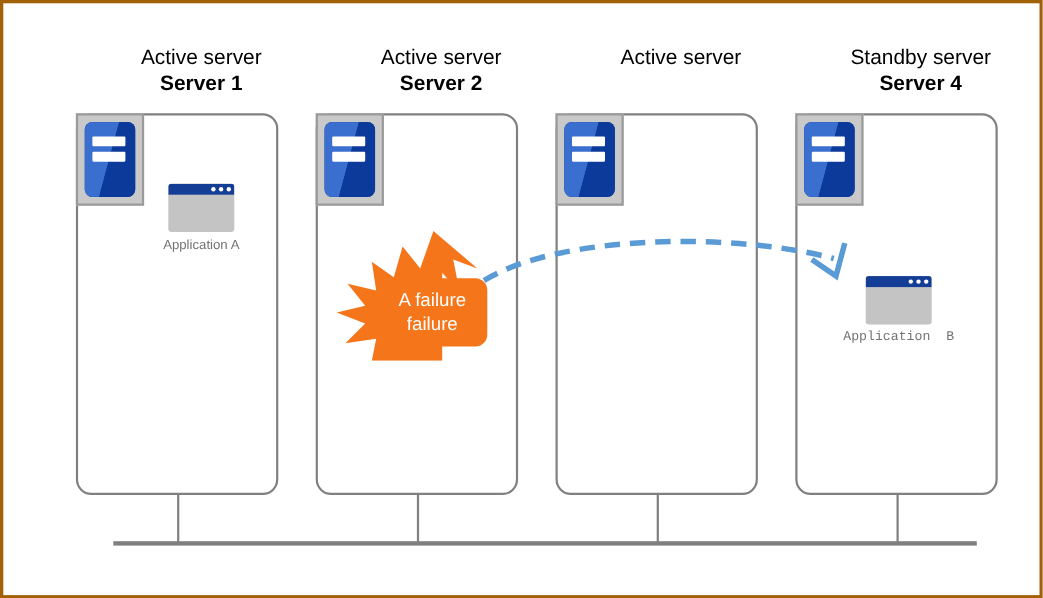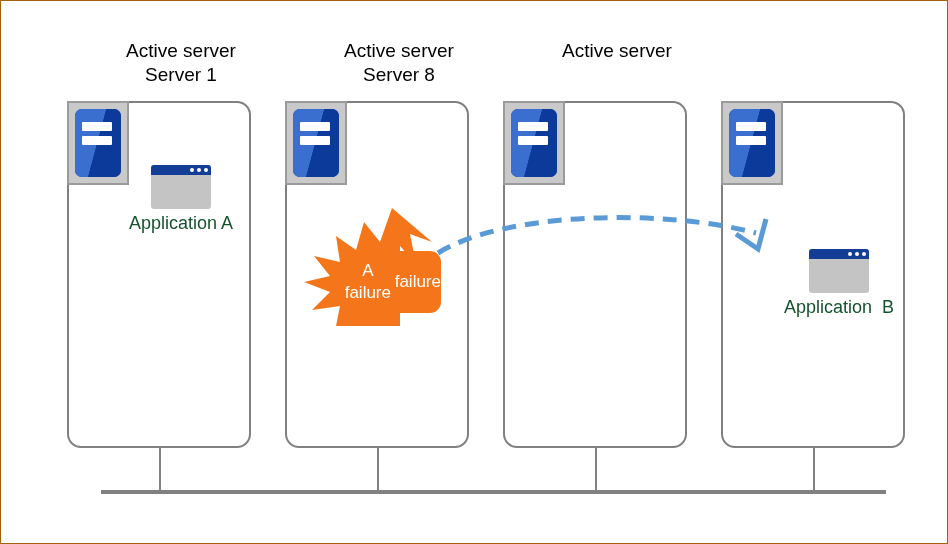--- a/index.html
+++ b/index.html
@@ -9,37 +9,37 @@
     background: #ffffff;
   }
   body {
     font-family: "Liberation Sans", sans-serif;
   }
   #canvas {
     position: relative;
     width: 948px;
     height: 544px;
     background: #ffffff;
-    border: 1px solid #a16207;
+    border: 3px solid #a16207;
     box-sizing: border-box;
     overflow: hidden;
   }
 
   
   .col-header {
     position: absolute;
     width: 220px;
     text-align: center;
     font-size: 19px;
     color: #000000;
     line-height: 1.25;
     white-space: nowrap;
   }
   .col-header .role { display: block; }
-  .col-header .name { display: block; }
+  .col-header .name { display: block; font-weight: bold; }
 
   
   .server-box {
     position: absolute;
     width: 184px;
     height: 347px;
     border: 2.5px solid #808080;
     border-radius: 14px;
     background: #ffffff;
     box-sizing: border-box;
@@ -108,22 +108,22 @@
     width: 4px;
     height: 4px;
     border-radius: 50%;
     background: #ffffff;
   }
   .app-icon .titlebar .dot.d1 { right: 17px; }
   .app-icon .titlebar .dot.d2 { right: 10px; }
   .app-icon .titlebar .dot.d3 { right: 3px; }
   .app-label {
     margin-top: 4px;
-    font-size: 18px;
-    color: #14532d;
+    font-size: 12px;
+    color: #737373;
     white-space: pre;
   }
 
   
   .burst-wrap {
     position: absolute;
     left: 295px;
     top: 205px;
     width: 160px;
     height: 120px;
@@ -136,21 +136,21 @@
   }
   .failure-box {
     position: absolute;
     left: 45px;
     top: 45px;
     width: 100px;
     height: 62px;
     background: #f5761a;
     border-radius: 11px;
     display: flex;
-    flex-direction: row;
+    flex-direction: column;
     align-items: center;
     justify-content: center;
     color: #ffffff;
     font-size: 17px;
     line-height: 1.3;
     text-align: center;
     box-sizing: border-box;
   }
 
   
@@ -179,24 +179,28 @@
 <body>
 
 <div id="canvas">
 
   <div class="col-header" style="left:70px; top:38px;">
     <span class="role">Active server</span>
     <span class="name">Server 1</span>
   </div>
   <div class="col-header" style="left:288px; top:38px;">
     <span class="role">Active server</span>
-    <span class="name">Server 8</span>
+    <span class="name">Server 2</span>
   </div>
   <div class="col-header" style="left:506px; top:38px;">
     <span class="role">Active server</span>
+  </div>
+  <div class="col-header" style="left:724px; top:38px;">
+    <span class="role">Standby server</span>
+    <span class="name">Server 4</span>
   </div>
 
   <div class="server-box" style="left:66px; top:100px;"></div>
   <div class="server-icon" style="left:66px; top:100px;">
     <div class="tower">
         <div class="sheen"></div>
         <div class="bar b1"></div>
         <div class="bar b2"></div>
       </div>
   </div>
@@ -240,21 +244,21 @@
   </div>
 
   <div class="server-box" style="left:720px; top:100px;"></div>
   <div class="server-icon" style="left:720px; top:100px;">
     <div class="tower">
         <div class="sheen"></div>
         <div class="bar b1"></div>
         <div class="bar b2"></div>
       </div>
   </div>
-  <div class="app" style="left:758px; top:248px;">
+  <div class="app" style="left:734px; top:248px;font-family:Liberation Mono, monospace;">
     <div class="app-icon">
       <div class="titlebar">
           <span class="dot d1"></span>
           <span class="dot d2"></span>
           <span class="dot d3"></span>
         </div>
     </div>
     <div class="app-label">Application  B</div>
   </div>
 

